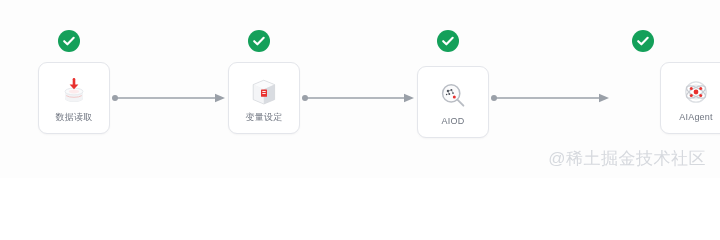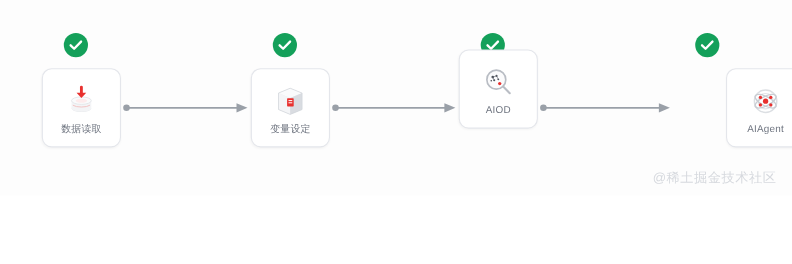--- a/index.html
+++ b/index.html
@@ -77,21 +77,21 @@
     height: 12px;
     top: 92px;
   }
   .connector svg { display: block; overflow: visible; }
 
   
   .watermark {
     position: absolute;
     right: 14px;
     bottom: 8px;
-    font-size: 12px;
+    font-size: 17px;
     color: #d6d9de;
     letter-spacing: .5px;
     user-select: none;
     white-space: nowrap;
   }
 </style>
 </head>
 <body>
 
 <div id="canvas"></div>
@@ -154,21 +154,21 @@
     <path d="M102 1.8 L112 6 L102 10.2 z" fill="#9aa0a8"></path>
   </svg>
 </div>
 
 <div class="badge" style="left:437px; top:30px;">
   <svg width="22" height="22" viewBox="0 0 22 22">
     <path d="M6.2 11.2 L9.4 14.3 L15.7 7.8" fill="none" stroke="#ffffff" stroke-width="2.1" stroke-linecap="round" stroke-linejoin="round"></path>
   </svg>
 </div>
 
-<div class="node" style="left:417px; top:45px;">
+<div class="node" style="left:417px; top:66px;">
   <div class="node-icon">
     <svg width="34" height="34" viewBox="0 0 34 34">
       <circle cx="15.2" cy="14.4" r="8.6" fill="#fbfbfc" stroke="#b9bdc4" stroke-width="1.5"></circle>
       <line x1="21.4" y1="20.7" x2="27.4" y2="26.7" stroke="#b9bdc4" stroke-width="1.9" stroke-linecap="round"></line>
       <circle cx="12.0" cy="12.0" r="1.25" fill="#4a4f57"></circle>
       <circle cx="15.4" cy="11.0" r="0.95" fill="#4a4f57"></circle>
       <circle cx="13.3" cy="15.0" r="0.95" fill="#4a4f57"></circle>
       <circle cx="17.0" cy="14.1" r="0.85" fill="#4a4f57"></circle>
       <circle cx="10.6" cy="15.4" r="0.75" fill="#4a4f57"></circle>
       <line x1="12.0" y1="12.0" x2="15.4" y2="11.0" stroke="#6e737b" stroke-width="0.6"></line>

